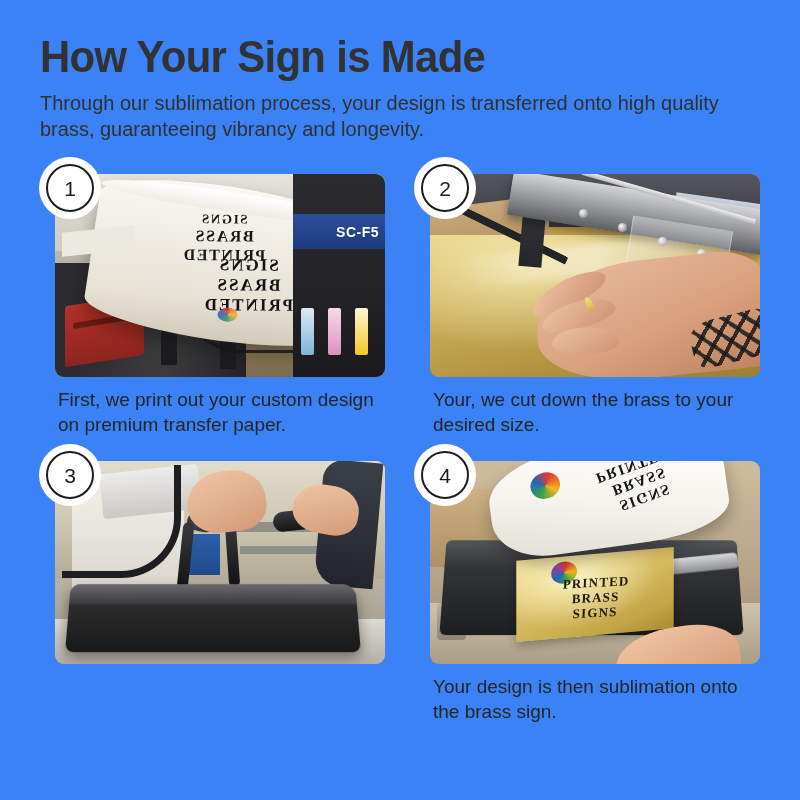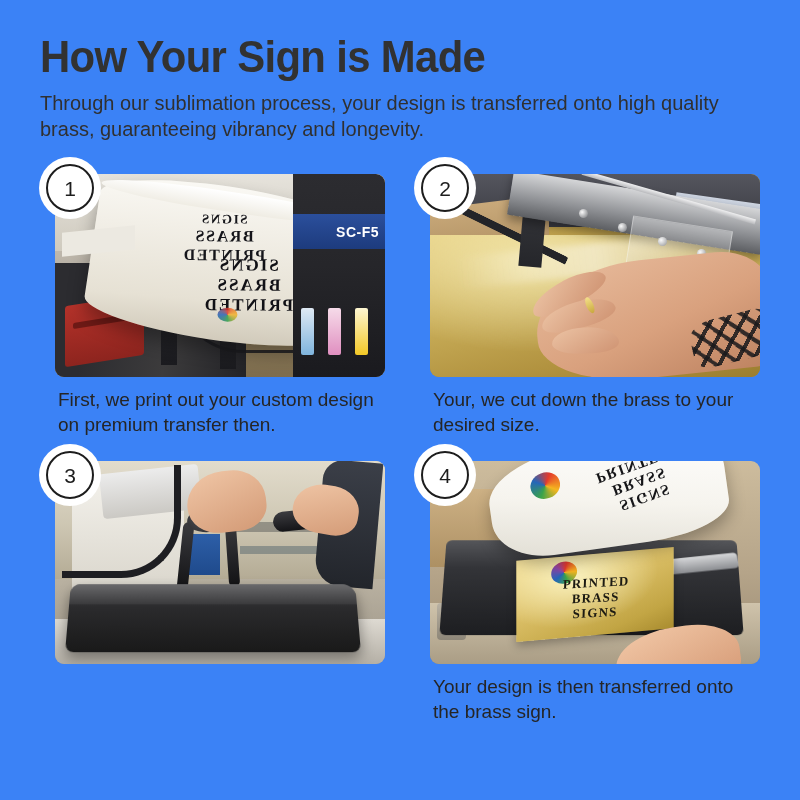--- a/index.html
+++ b/index.html
@@ -577,21 +577,21 @@
               <div class="p1-cart c"></div>
               <div class="p1-cart m"></div>
               <div class="p1-cart y"></div>
             </div>
           </div>
         </div>
         <div class="step-badge">
           <span>1</span>
         </div>
       </div>
-      <p class="step-caption">First, we print out your custom design on premium transfer then.</p>
+      <p class="step-caption">First, we print out your custom design on premium transfer paper.</p>
     </div>
 
     <div class="step">
       <div class="step-figure">
         <div class="step-photo photo2">
           <div class="photo-inner">
             <div class="p2-bg"></div>
             <div class="p2-paper"></div>
             <div class="p2-photo-strip"></div>
             <div class="p2-brass"></div>
@@ -678,17 +678,17 @@
                 <span class="l">BRASS</span>
                 <span class="l">PRINTED</span>
               </div>
             </div>
           </div>
         </div>
         <div class="step-badge">
           <span>4</span>
         </div>
       </div>
-      <p class="step-caption">Your design is then transferred onto the brass sign.</p>
+      <p class="step-caption">Your design is then sublimation onto the brass sign.</p>
     </div>
 
   </div>
 </div>
 
 </body></html>

